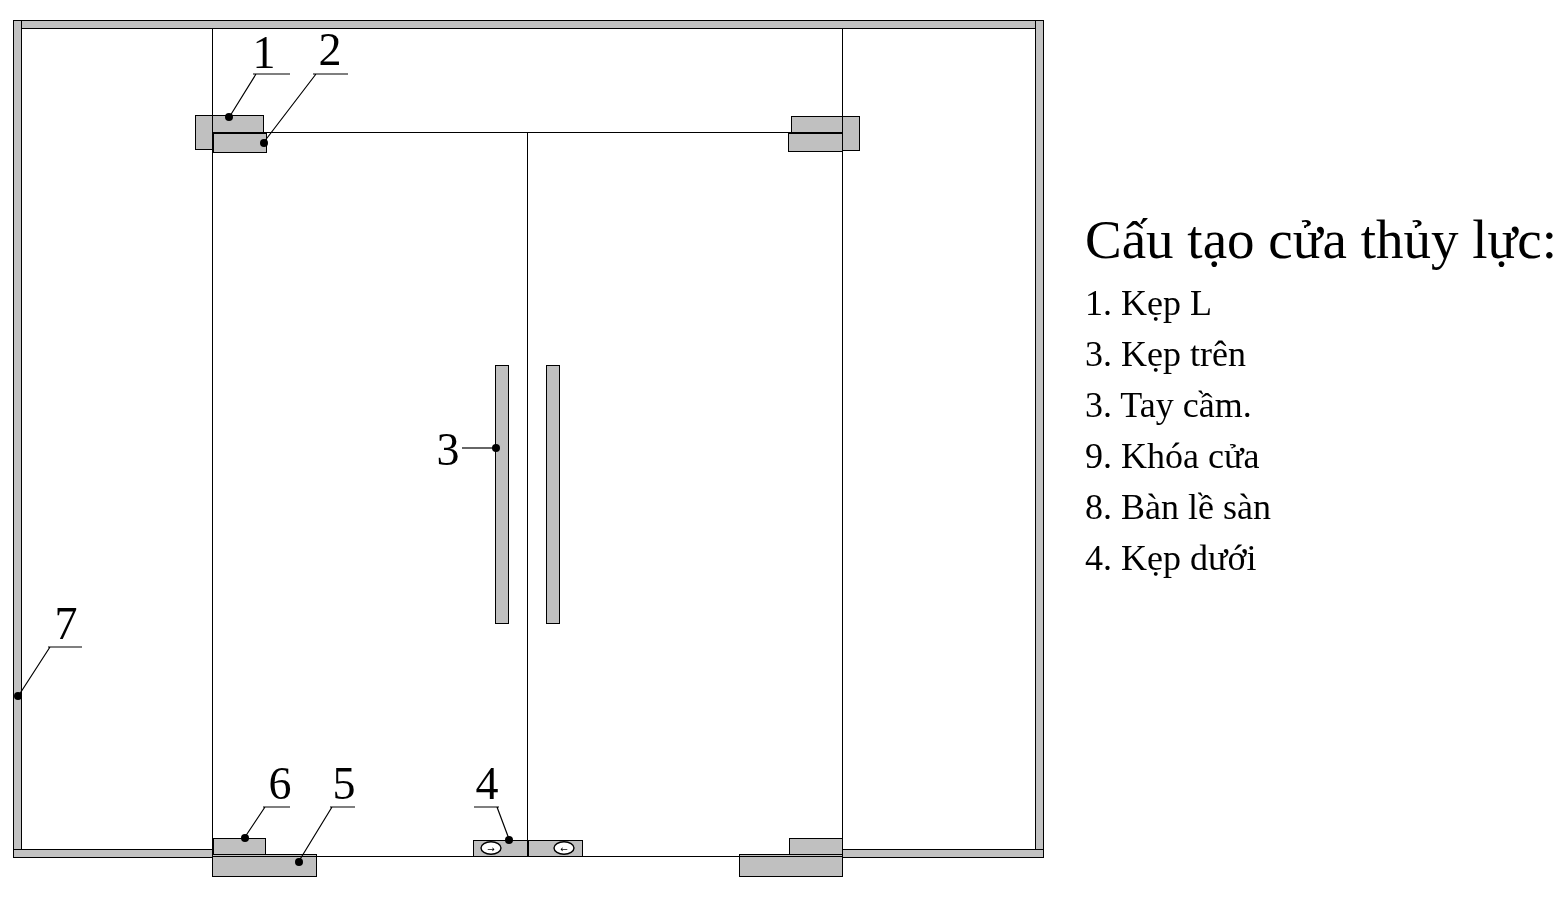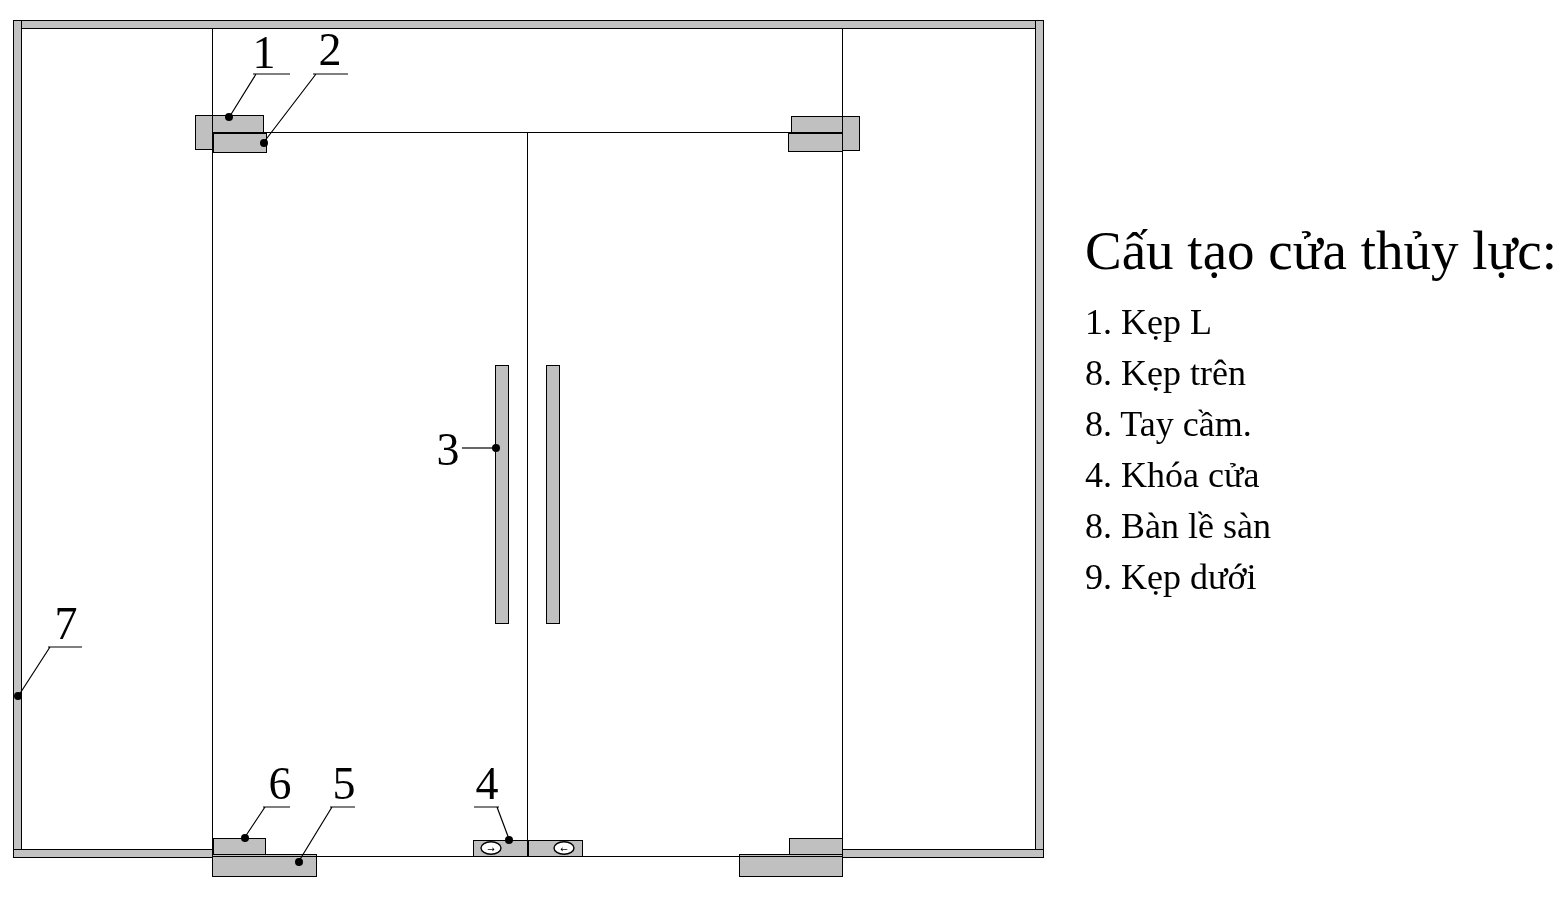--- a/index.html
+++ b/index.html
@@ -10,23 +10,23 @@
   }
   .abs{position:absolute;box-sizing:border-box;}
   .bar{background:var(--frame_gray);border:1px solid var(--line);}
   .block{background:var(--block_gray);border:1px solid var(--line);}
   .tline{background:var(--line);}
   .callout{
     position:absolute;transform:translate(-50%,-50%);
     font-size:46px;line-height:1;color:var(--line);
   }
   svg.overlay{position:absolute;left:0;top:0;pointer-events:none;}
-  .legend{position:absolute;left:1085px;top:218px;width:482px;font-family:Liberation Serif, serif;}
+  .legend{position:absolute;left:1085px;top:207px;width:482px;font-family:Liberation Serif, serif;}
   .legend-title{font-size:55px;line-height:66px;white-space:nowrap;}
-  .legend-items{margin-top:13px;}
+  .legend-items{margin-top:5px;}
   .legend-item{font-size:36px;line-height:51px;white-space:nowrap;}
   .lock-arrow{font-family:"DejaVu Sans","Liberation Sans",sans-serif;}
 </style>
 </head>
 <body>
 
 <div class="stage">
 
   <div class="abs bar" style="left:13px;top:20px;width:1031px;height:9px;"></div>
   <div class="abs bar" style="left:13px;top:20px;width:9px;height:838px;"></div>
@@ -86,21 +86,21 @@
   <div class="callout" style="left:448px;top:450px;">3</div>
   <div class="callout" style="left:487px;top:784px;">4</div>
   <div class="callout" style="left:344px;top:784px;">5</div>
   <div class="callout" style="left:280px;top:784px;">6</div>
   <div class="callout" style="left:66px;top:624px;">7</div>
 
   <div class="legend">
     <div class="legend-title">Cấu tạo cửa thủy lực:</div>
     <div class="legend-items">
       <div class="legend-item">1. Kẹp L</div>
-      <div class="legend-item">8. Kẹp trên</div>
-      <div class="legend-item">8. Tay cầm.</div>
-      <div class="legend-item">4. Khóa cửa</div>
+      <div class="legend-item">3. Kẹp trên</div>
+      <div class="legend-item">3. Tay cầm.</div>
+      <div class="legend-item">9. Khóa cửa</div>
       <div class="legend-item">8. Bàn lề sàn</div>
-      <div class="legend-item">9. Kẹp dưới</div>
+      <div class="legend-item">4. Kẹp dưới</div>
     </div>
   </div>
 
 </div>
 
 </body></html>

